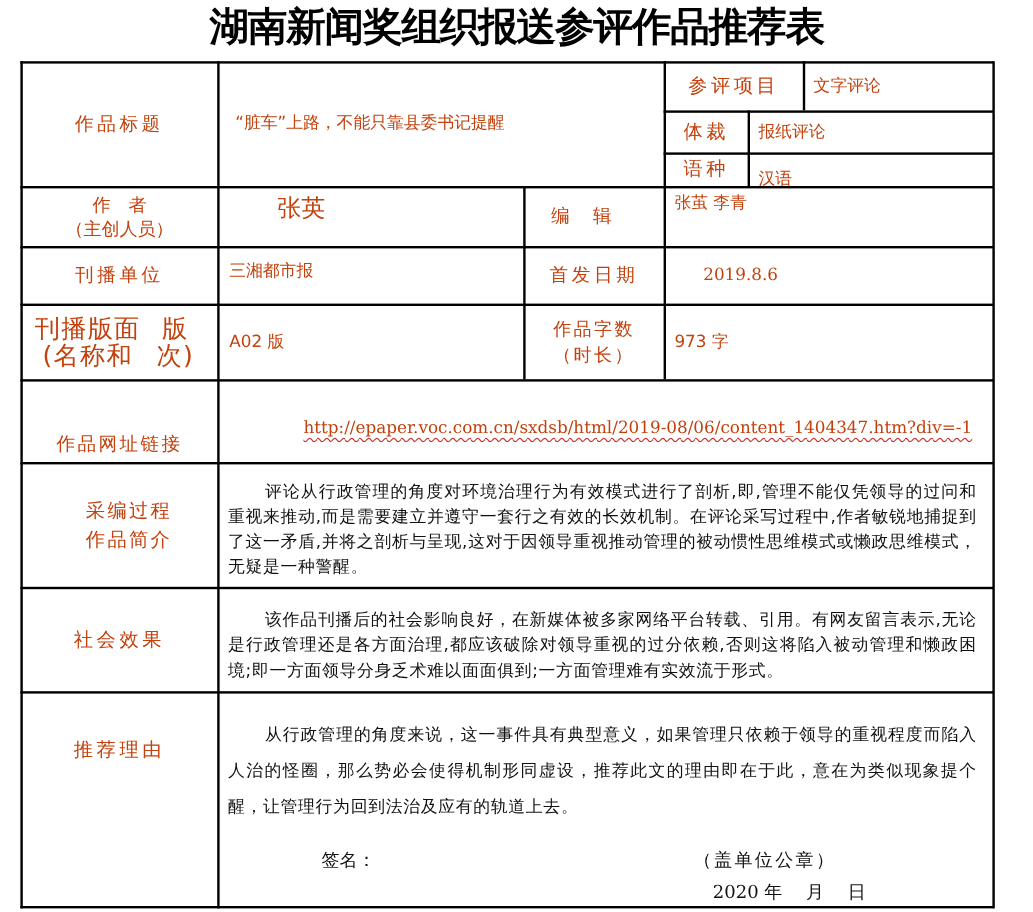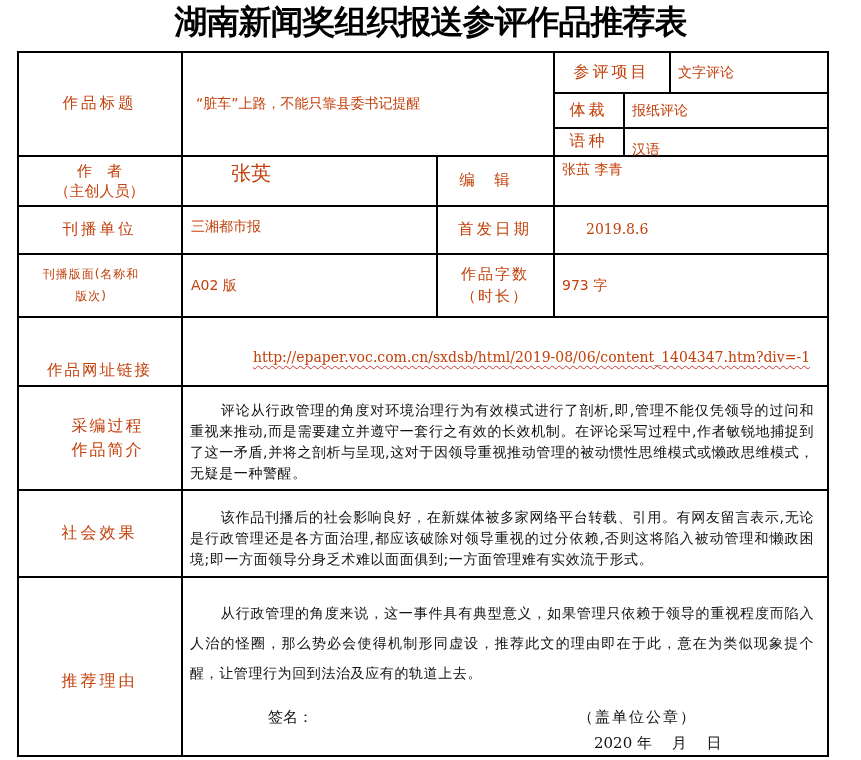--- a/index.html
+++ b/index.html
@@ -72,21 +72,21 @@
 </div>
 <div class="cell left" style="left:191px;top:160px;width:245px;height:30px;font-size:20px;align-items:flex-start;margin-left:40px;">张英</div>
 <div class="cell center label" style="left:437px;top:156px;width:97px;height:49px;letter-spacing:2px;">编　辑</div>
 <div class="cell left" style="left:562px;top:160px;width:265px;height:30px;font-size:14px;align-items:flex-start;">张茧 李青</div>
 
 <div class="cell center label" style="left:18px;top:206px;width:163px;height:47px;">刊播单位</div>
 <div class="cell left" style="left:191px;top:206px;width:245px;height:40px;font-size:14px;">三湘都市报</div>
 <div class="cell center label" style="left:437px;top:206px;width:116px;height:47px;">首发日期</div>
 <div class="cell left" style="left:550px;top:206px;width:265px;height:47px;font-size:14px;font-family:'DejaVu Serif',serif;margin-left:36px;">2019.8.6</div>
 
-<div class="cell center" style="left:18px;top:254px;width:146px;height:62px;flex-direction:column;font-size:12px;line-height:22px;letter-spacing:1px;">
+<div class="cell center" style="left:18px;top:254px;width:146px;height:62px;flex-direction:row;font-size:21px;line-height:22px;letter-spacing:1px;">
   <span>刊播版面(名称和</span>
   <span>版次)</span>
 </div>
 <div class="cell left" style="left:191px;top:254px;width:245px;height:62px;font-size:14px;">A02 版</div>
 <div class="cell center" style="left:437px;top:254px;width:116px;height:62px;flex-direction:column;font-size:15px;line-height:22px;letter-spacing:2px;">
   <span>作品字数</span>
   <span>（时长）</span>
 </div>
 <div class="cell left" style="left:562px;top:254px;width:265px;height:62px;font-size:14px;">973 字</div>
 
@@ -97,17 +97,17 @@
 
 <div class="cell center" style="left:18px;top:386px;width:179px;height:103px;flex-direction:column;font-size:16px;line-height:24px;letter-spacing:2px;">
   <span>采编过程</span>
   <span>作品简介</span>
 </div>
 <div class="para" style="left:190px;top:400px;width:624px;">评论从行政管理的角度对环境治理行为有效模式进行了剖析,即,管理不能仅凭领导的过问和重视来推动,而是需要建立并遵守一套行之有效的长效机制。在评论采写过程中,作者敏锐地捕捉到了这一矛盾,并将之剖析与呈现,这对于因领导重视推动管理的被动惯性思维模式或懒政思维模式，无疑是一种警醒。</div>
 
 <div class="cell center label" style="left:18px;top:490px;width:163px;height:86px;font-size:16px;">社会效果</div>
 <div class="para" style="left:190px;top:507px;width:624px;">该作品刊播后的社会影响良好，在新媒体被多家网络平台转载、引用。有网友留言表示,无论是行政管理还是各方面治理,都应该破除对领导重视的过分依赖,否则这将陷入被动管理和懒政困境;即一方面领导分身乏术难以面面俱到;一方面管理难有实效流于形式。</div>
 
-<div class="cell center label" style="left:18px;top:604px;width:163px;height:154px;font-size:16px;">推荐理由</div>
+<div class="cell center label" style="left:18px;top:548px;width:163px;height:154px;font-size:16px;">推荐理由</div>
 <div class="para" style="left:190px;top:598px;width:624px;line-height:30px;">从行政管理的角度来说，这一事件具有典型意义，如果管理只依赖于领导的重视程度而陷入人治的怪圈，那么势必会使得机制形同虚设，推荐此文的理由即在于此，意在为类似现象提个醒，让管理行为回到法治及应有的轨道上去。</div>
 <div class="plain" style="left:268px;top:708px;">签名：</div>
 <div class="plain" style="left:578px;top:708px;letter-spacing:2px;">（盖单位公章）</div>
 <div class="plain" style="left:594px;top:734px;font-family:'DejaVu Serif',serif;">2020 年　 月　 日</div>
 
 </body></html>

